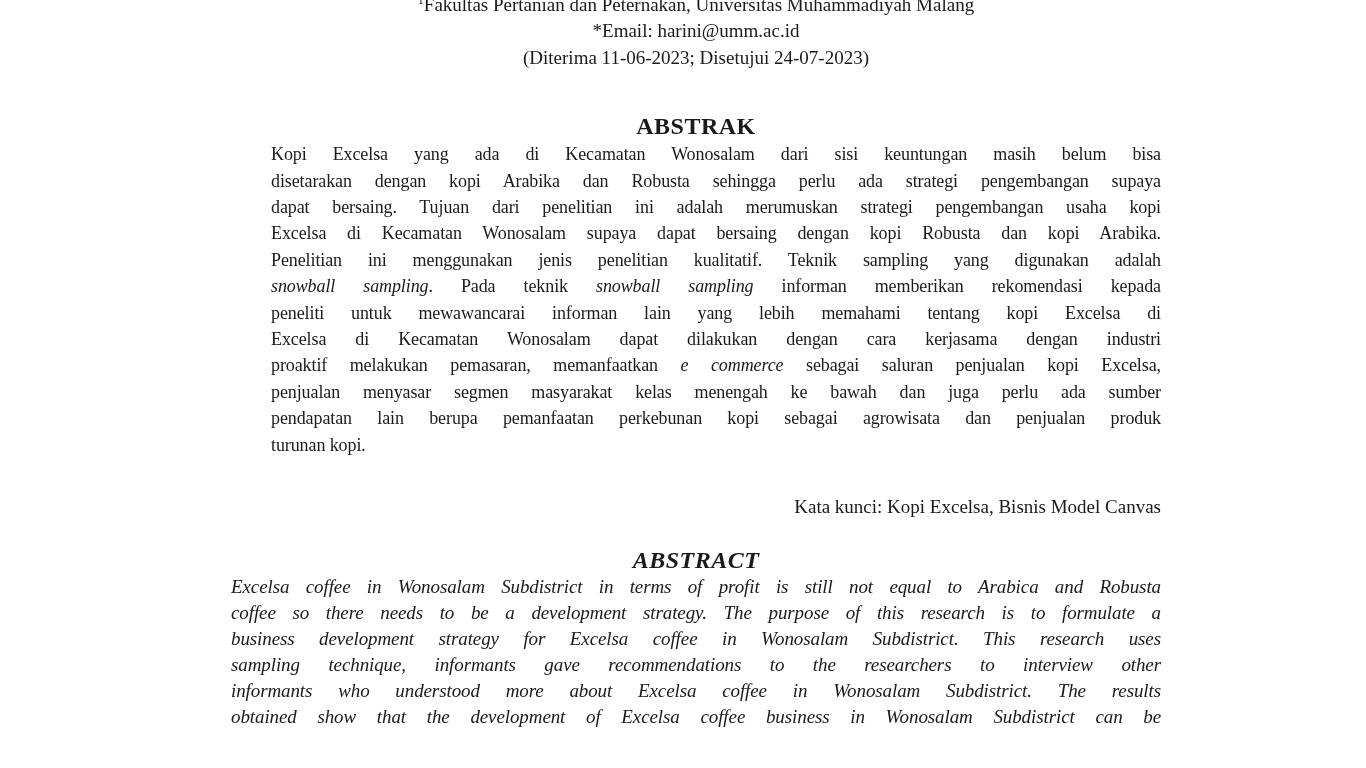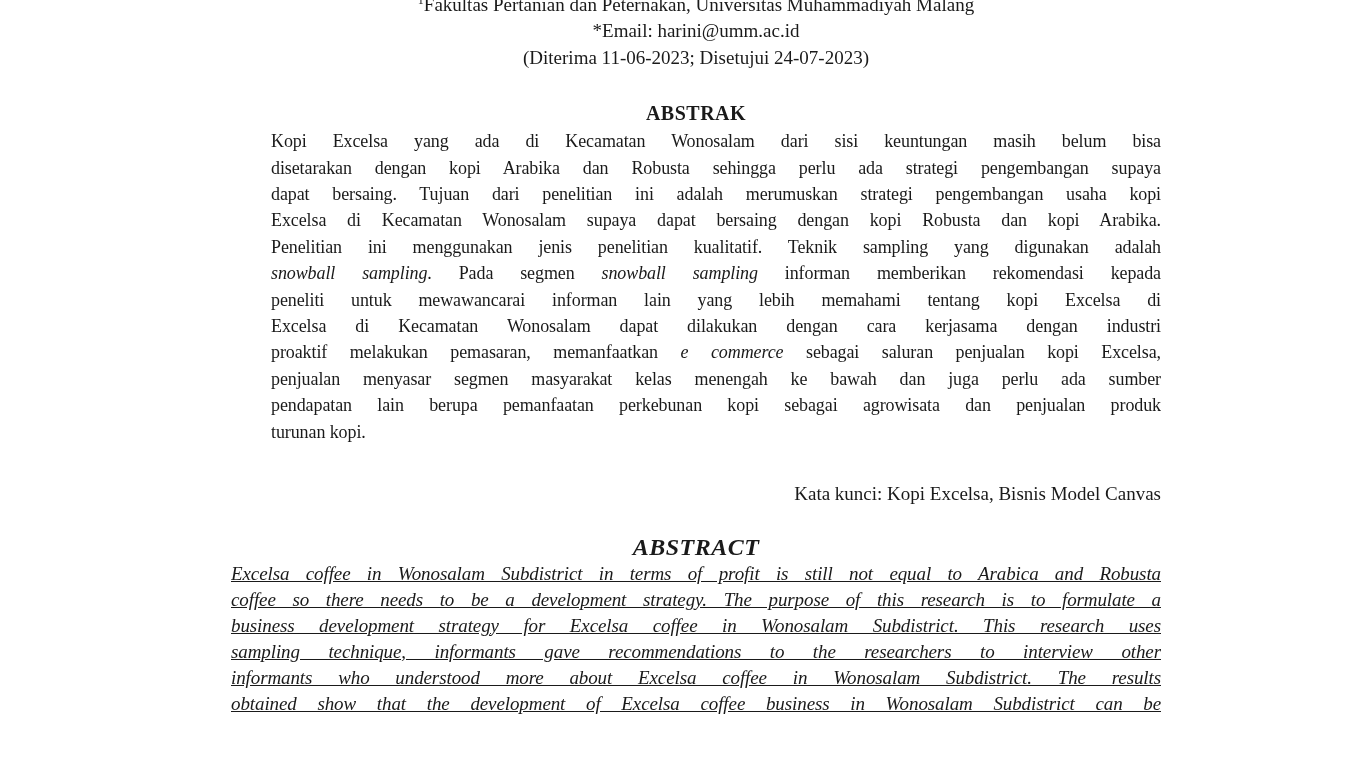--- a/index.html
+++ b/index.html
@@ -28,22 +28,22 @@
     font-size: 19px;
     line-height: 26.4px;
     text-align: center;
   }
   .hline sup {
     font-size: 12px;
     vertical-align: super;
     line-height: 0;
   }
   .abstrak-heading {
-    margin-top: 29px;
-    font-size: 20px;
+    margin-top: 42px;
+    font-size: 24px;
     line-height: 27px;
     font-weight: bold;
     text-align: center;
     letter-spacing: 0.5px;
   }
   .abstract-heading {
     margin-top: 26px;
     font-size: 24px;
     line-height: 27px;
     font-weight: bold;
@@ -57,21 +57,21 @@
     letter-spacing: -0.1px;
     margin-left: 40px;
   }
   .para-id .jline { line-height: 26.4px; }
   .para-en {
     margin-top: 0px;
     font-size: 19px;
     font-style: italic;
     letter-spacing: -0.1px;
   }
-  .para-en .jline { line-height: 26px; text-decoration: underline; }
+  .para-en .jline { line-height: 26px; }
   .jline {
     text-align: justify;
     text-align-last: justify;
     white-space: normal;
     overflow: hidden;
   }
   .jline.lastline {
     text-align-last: left;
   }
   .it { font-style: italic; }
@@ -95,21 +95,21 @@
     <div class="hline">(Diterima 11-06-2023; Disetujui 24-07-2023)</div>
 
     <div class="abstrak-heading">ABSTRAK</div>
 
     <div class="para-id">
         <div class="jline"><span>Kopi Excelsa yang ada di Kecamatan Wonosalam dari sisi keuntungan masih belum bisa</span></div>
         <div class="jline"><span>disetarakan dengan kopi Arabika dan Robusta sehingga perlu ada strategi pengembangan supaya</span></div>
         <div class="jline"><span>dapat bersaing. Tujuan dari penelitian ini adalah merumuskan strategi pengembangan usaha kopi</span></div>
         <div class="jline"><span>Excelsa di Kecamatan Wonosalam supaya dapat bersaing dengan kopi Robusta dan kopi Arabika.</span></div>
         <div class="jline"><span>Penelitian ini menggunakan jenis penelitian kualitatif. Teknik sampling yang digunakan adalah</span></div>
-        <div class="jline"><span class="it">snowball sampling</span><span>. Pada segmen </span><span class="it">snowball sampling</span><span> informan memberikan rekomendasi kepada</span></div>
+        <div class="jline"><span class="it">snowball sampling</span><span>. Pada teknik </span><span class="it">snowball sampling</span><span> informan memberikan rekomendasi kepada</span></div>
         <div class="jline"><span>peneliti untuk mewawancarai informan lain yang lebih memahami tentang kopi Excelsa di</span></div>
         <div class="jline"><span>Excelsa di Kecamatan Wonosalam dapat dilakukan dengan cara  kerjasama dengan industri</span></div>
         <div class="jline"><span>proaktif melakukan pemasaran, memanfaatkan </span><span class="it">e commerce</span><span> sebagai saluran penjualan kopi Excelsa,</span></div>
         <div class="jline"><span>penjualan menyasar segmen masyarakat kelas menengah ke bawah dan juga perlu ada sumber</span></div>
         <div class="jline"><span>pendapatan lain berupa pemanfaatan perkebunan kopi sebagai agrowisata dan penjualan produk</span></div>
         <div class="jline lastline"><span>turunan kopi.</span></div>
       </div>
 
     <div class="keywords">Kata kunci: Kopi Excelsa, Bisnis Model Canvas</div>
 

